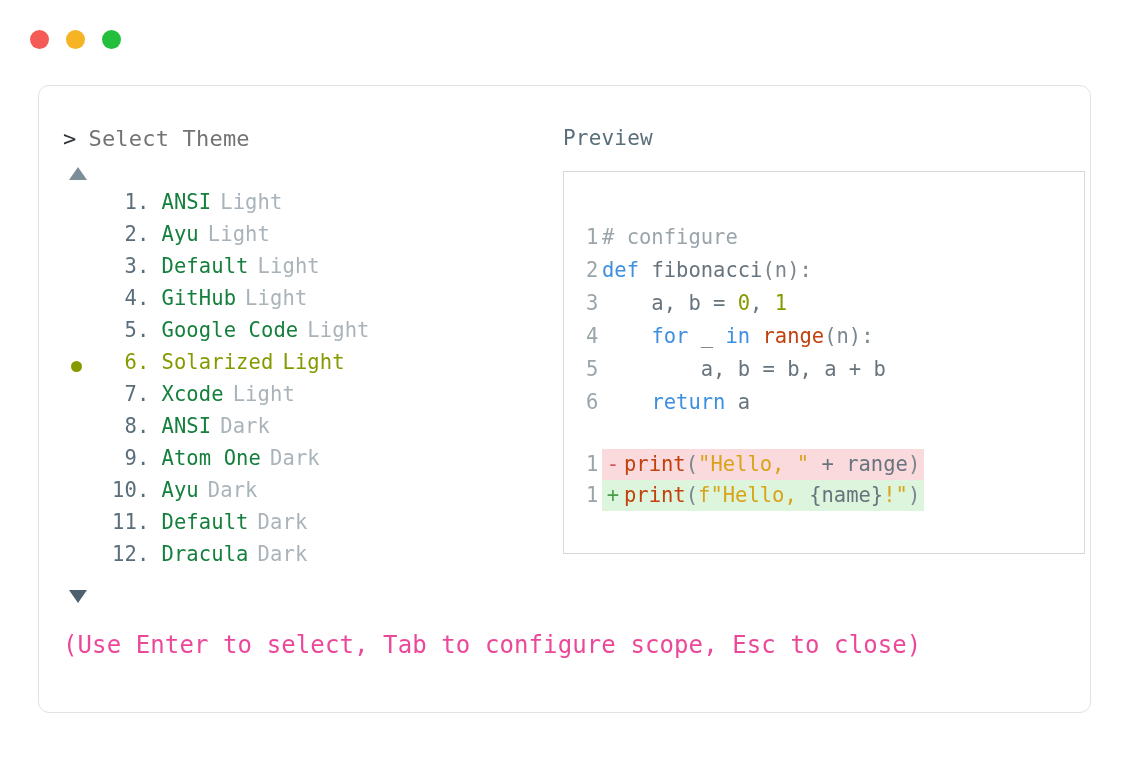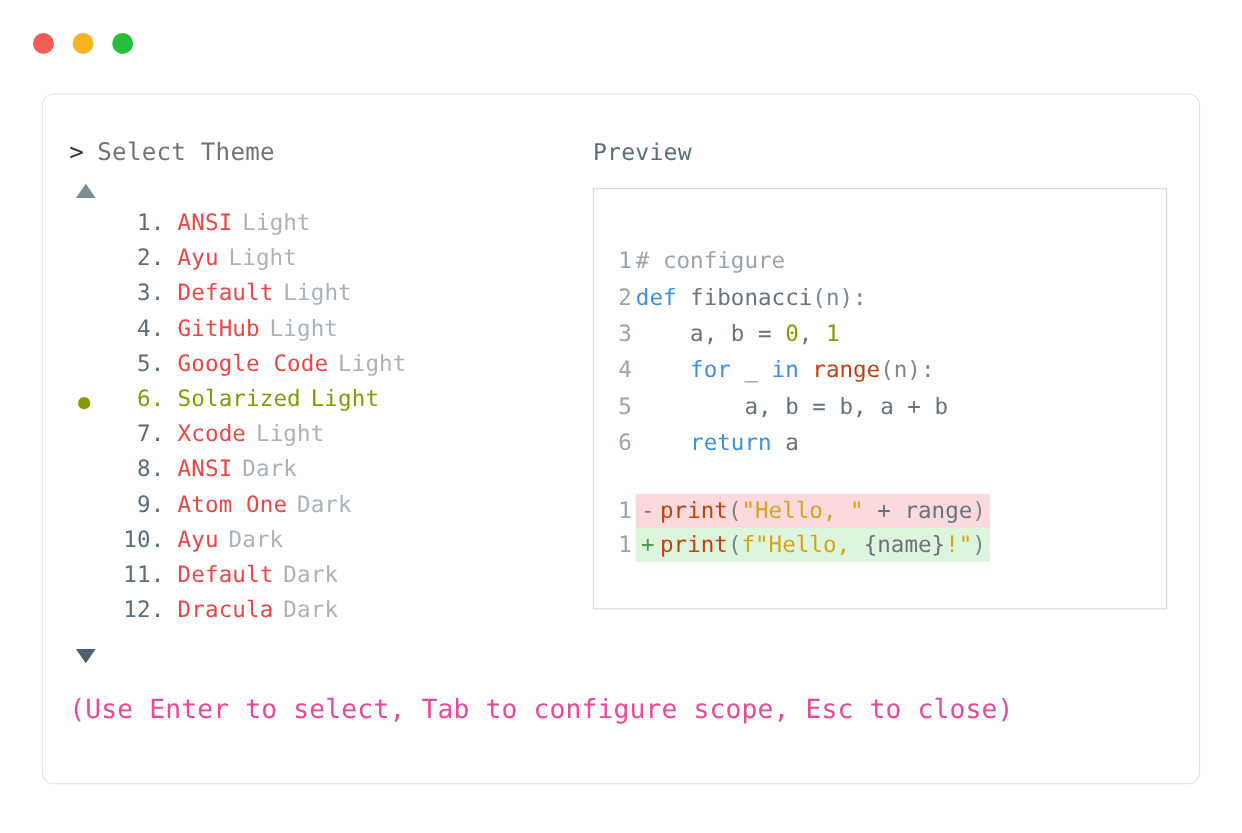--- a/index.html
+++ b/index.html
@@ -107,41 +107,41 @@
     display: none;
   }
   .theme-item.selected .bullet { display: block; }
   .idx {
     width: 48px;
     flex: none;
     text-align: right;
     color: #5A6E7A;
   }
   .idx-dot { color: #5A6E7A; padding-right: 12px; }
-  .tname { color: #ef4444; }
+  .tname { color: #15803d; }
   .tvariant { color: #A9B3B9; padding-left: 9px; }
   .theme-item.selected .idx,
   .theme-item.selected .idx-dot,
   .theme-item.selected .tname,
   .theme-item.selected .tvariant { color: #869A00; }
 
   .footer-hint {
     position: absolute;
     left: 24px;
     top: 545px;
     font-size: 24px;
     color: #ec4899;
     letter-spacing: 0.1px;
     white-space: pre;
   }
 
   
   .right-pane {
     position: absolute;
-    left: 500px; top: 40px;
+    left: 524px; top: 40px;
     width: 530px;
   }
   .preview-label {
     font-size: 21px;
     color: #5A6E7A;
     letter-spacing: 0.2px;
   }
   .code-panel {
     margin-top: 21px;
     width: 522px;

